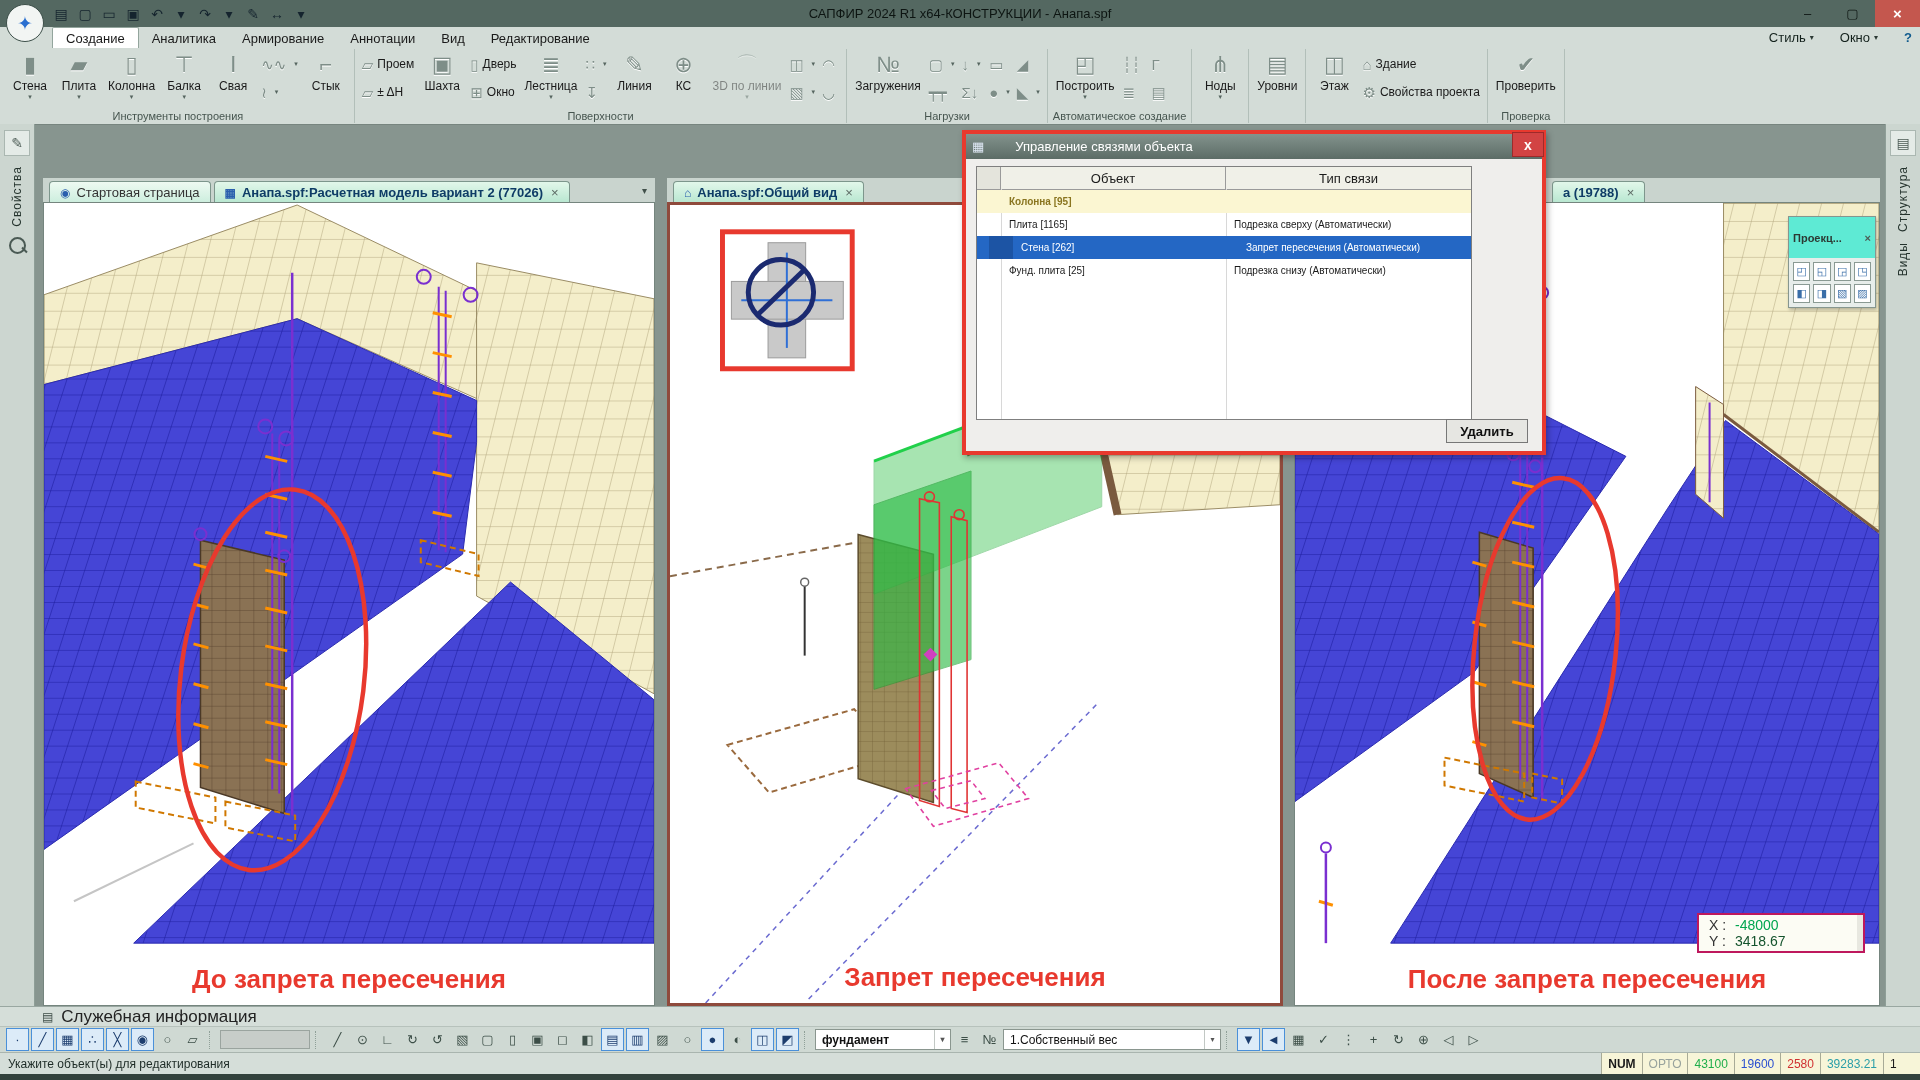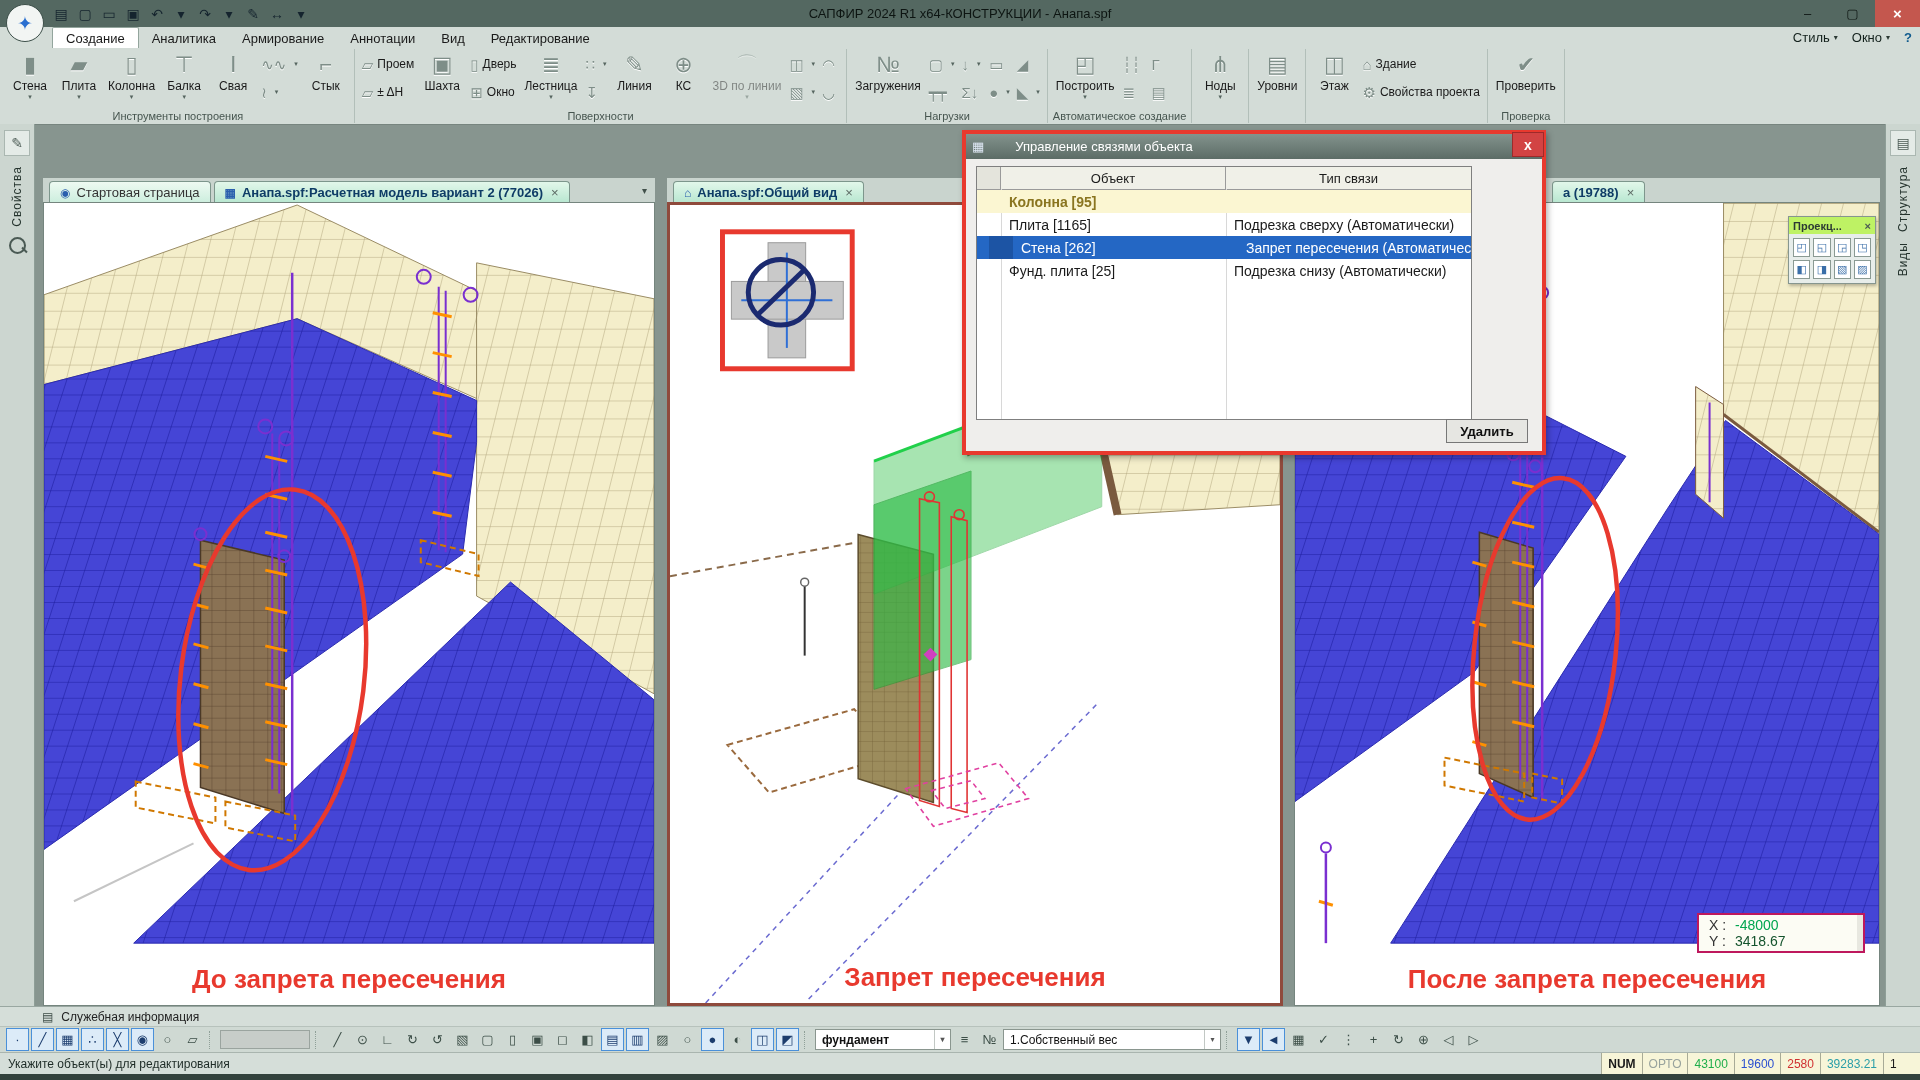--- a/index.html
+++ b/index.html
@@ -13,21 +13,21 @@
   .qa .qa-icon{width:22px;height:22px;display:flex;align-items:center;justify-content:center;color:#15242e;font-size:14px;cursor:default;}
   .title-text{position:absolute;left:0;right:0;text-align:center;font-size:13px;color:#0d1512;pointer-events:none;}
   .win-btns{position:absolute;right:0;top:0;height:27px;display:flex;}
   .win-btn{width:45px;height:27px;display:flex;align-items:center;justify-content:center;color:#0d1512;font-size:13px;}
   .win-btn.close{background:#c4574e;color:#fff;font-size:15px;font-weight:bold;}
   
   .ribbon{position:absolute;left:0;top:27px;width:100%;height:97px;background:#d3dcd7;border-bottom:1px solid #77857f;}
   .rtabs{position:absolute;left:0;top:0;width:100%;height:21px;display:flex;align-items:flex-end;padding-left:52px;box-sizing:border-box;}
   .rtab{padding:3px 13px 2px;font-size:13px;color:#1a1a1a;white-space:nowrap;}
   .rtab.active{background:#ffffff;border:1px solid #93a59d;border-bottom:none;border-radius:2px 2px 0 0;}
-  .menubar-right{position:absolute;right:8px;top:3px;display:flex;gap:14px;font-size:13px;color:#13211c;align-items:flex-start;}
+  .menubar-right{position:absolute;right:8px;top:3px;display:flex;gap:26px;font-size:13px;color:#13211c;align-items:flex-start;}
   .menubar-right .mi{display:flex;gap:4px;align-items:center;}
   .menubar-right .car{font-size:8px;color:#2c3a35;}
   .help-glyph{color:#0f5a8d;font-weight:bold;}
   .rbody{position:absolute;left:2px;top:22px;right:2px;height:74px;display:flex;align-items:stretch;overflow:hidden;}
   .rgroup{display:flex;flex-direction:column;border-right:1px solid #b2bfb9;padding:1px 5px 0;}
   .rgroup .cells{flex:1;display:flex;flex-direction:column;flex-wrap:wrap;height:58px;align-content:flex-start;column-gap:3px;}
   .rgroup .glabel{height:14px;line-height:14px;font-size:11px;color:#46554f;text-align:center;white-space:nowrap;}
   .rbtn{box-sizing:border-box;display:flex;cursor:default;}
   .rbtn:not(.small){height:58px;min-width:46px;flex-direction:column;align-items:center;justify-content:flex-start;padding:0 3px;}
   .rbtn .ric{font-size:22px;line-height:30px;height:30px;color:#7e8e88;text-shadow:0 1px 0 #fff;}
@@ -58,53 +58,53 @@
   .tab-menu{margin-left:auto;margin-right:8px;font-size:10px;color:#41504a;align-self:center;}
   .scene{position:absolute;left:0;top:24px;right:0;bottom:0;background:#ffffff;border:1px solid #75857e;box-sizing:border-box;overflow:hidden;}
   #vp2 .scene{border:3px solid #8f4a3c;}
   .scene svg{position:absolute;left:0;top:0;width:100%;height:100%;}
   .caption{position:absolute;left:0;right:0;bottom:10px;text-align:center;color:#e8392e;font-size:26px;font-weight:bold;z-index:2;}
   .coord-tip{position:absolute;right:14px;bottom:52px;width:150px;background:#fcfcf4;border:2px solid #be185d;
              font-size:14px;padding:2px 4px 2px 10px;line-height:16px;z-index:2;box-shadow:-6px 0 0 #e8e8e0 inset;}
   .coord-tip .lab{color:#333;display:inline-block;width:26px;}
   
   .palette{position:absolute;left:1788px;top:216px;width:86px;background:#e7edea;border:1px solid #86968f;z-index:6;box-shadow:1px 2px 3px rgba(0,0,0,.25);}
-  .palette .phead{height:17px;background:#bef264;display:flex;align-items:center;padding:0 4px;font-size:11px;font-weight:bold;color:#2c3a34;text-align:right;}
+  .palette .phead{height:17px;background:#5eead4;display:flex;align-items:center;padding:12px 4px;font-size:11px;font-weight:bold;color:#2c3a34;text-align:right;}
   .palette .phead .pclose{margin-left:auto;color:#4c5b55;font-size:11px;}
   .palette .pbody{display:grid;grid-template-columns:repeat(4,1fr);gap:3px;padding:4px;}
   .palette .pic{height:17px;border:1px solid #8a9a93;background:#fff;display:flex;align-items:center;justify-content:center;font-size:11px;color:#3a6ea8;}
   
   .dialog{position:absolute;left:962px;top:130px;width:584px;height:325px;z-index:10;border:4px solid #e8392e;background:#efeeec;box-sizing:border-box;box-shadow:2px 3px 6px rgba(0,0,0,.3);}
   .dhead{height:25px;background:linear-gradient(#83938d,#5c6c66);display:flex;align-items:center;padding:0 6px;gap:6px;}
   .dhead .dicon{color:#dfe8f5;font-size:13px;}
   .dhead .dtitle{color:#ffffff;font-size:13px;margin-left:25px;}
   .dclose{position:absolute;right:-2px;top:-2px;width:30px;height:23px;background:#d24343;color:#fff;display:flex;align-items:center;justify-content:center;font-weight:bold;font-size:14px;border:1px solid #9e2a2a;}
   .dtable{position:absolute;left:10px;top:32px;width:494px;height:252px;background:#ffffff;border:1px solid #7f7f7f;}
   .dheader{display:flex;height:22px;background:#f0f0e8;border-bottom:1px solid #9a9a9a;font-size:13px;color:#1a1a1a;}
   .dheader .hc{display:flex;align-items:center;justify-content:center;border-right:1px solid #9a9a9a;box-sizing:border-box;}
   .hc.c0{width:24px;background:#e4e4dc;}
   .hc.c1{width:225px;}
   .hc.c2{flex:1;border-right:none;}
   .dvline{position:absolute;top:22px;bottom:0;width:0;border-left:1px solid #d8d8d8;}
   .dvline.v0{left:24px;}
   .dvline.v1{left:249px;}
-  .drow{display:flex;height:23px;font-size:14px;color:#1a1a1a;align-items:center;position:relative;}
+  .drow{display:flex;height:23px;font-size:10px;color:#1a1a1a;align-items:center;position:relative;}
   .drow .sel{width:24px;align-self:stretch;}
   .drow .obj{width:225px;padding-left:8px;box-sizing:border-box;white-space:nowrap;overflow:hidden;}
   .drow .typ{flex:1;padding-left:8px;white-space:nowrap;overflow:hidden;}
   .drow.group-row{background:#fbf6d2;}
   .drow.group-row .obj{color:#8a7520;font-weight:bold;}
   .drow.selected{background:#2467c4;color:#ffffff;padding-left:12px;}
   .drow.selected .sel{background:#1c54a4;}
   .dbtn{position:absolute;right:14px;bottom:8px;width:80px;height:22px;background:#e6e6e2;border:1px solid #777;
         font-size:13px;display:flex;align-items:center;justify-content:center;color:#111;font-weight:bold;}
   
   .infobar{position:absolute;left:0;top:1006px;width:100%;height:20px;background:#d5ded9;border-top:1px solid #99a7a1;display:flex;align-items:center;gap:8px;padding-left:42px;box-sizing:border-box;z-index:4;}
   .infobar .iicon{font-size:12px;color:#3c4b45;}
-  .infobar .itext{font-size:12px;color:#222;}
+  .infobar .itext{font-size:17px;color:#222;}
   .btoolbar{position:absolute;left:0;top:1026px;width:100%;height:26px;background:#cfd9d3;border-top:1px solid #b7c2bc;display:flex;align-items:center;gap:2px;padding:0 6px;box-sizing:border-box;z-index:4;}
   .tbtn{width:21px;height:21px;border:1px solid transparent;display:flex;align-items:center;justify-content:center;font-size:13px;color:#3c4e47;flex:0 0 auto;}
   .tbtn.active{background:#dcebf8;border:1px solid #4a90d9;color:#1c3d6e;}
   .tsep{width:5px;height:18px;border-left:1px dotted #8fa098;margin:0 3px;flex:0 0 auto;}
   .tinput{width:88px;height:17px;background:#c7cdc9;border:1px solid #9aa49f;flex:0 0 auto;}
   .tdrop{height:19px;background:#fff;border:1px solid #8a968f;display:flex;align-items:center;font-size:12px;color:#111;padding-left:6px;flex:0 0 auto;}
   .tdrop .dar{margin-left:auto;width:15px;height:100%;border-left:1px solid #c2c8c4;display:flex;align-items:center;justify-content:center;font-size:8px;color:#555;}
   .tdrop.fund{width:128px;font-weight:bold;}
   .tdrop.load{width:210px;}
   .statusbar{position:absolute;left:0;top:1052px;width:100%;height:22px;background:#d5ded9;border-top:1px solid #a9b5af;display:flex;align-items:center;z-index:4;}

